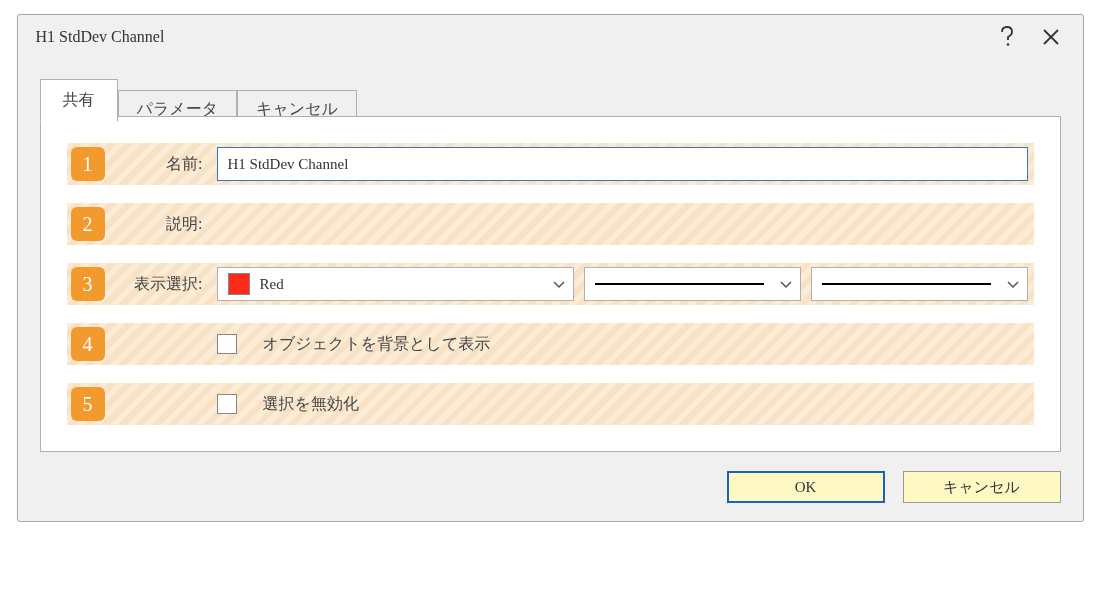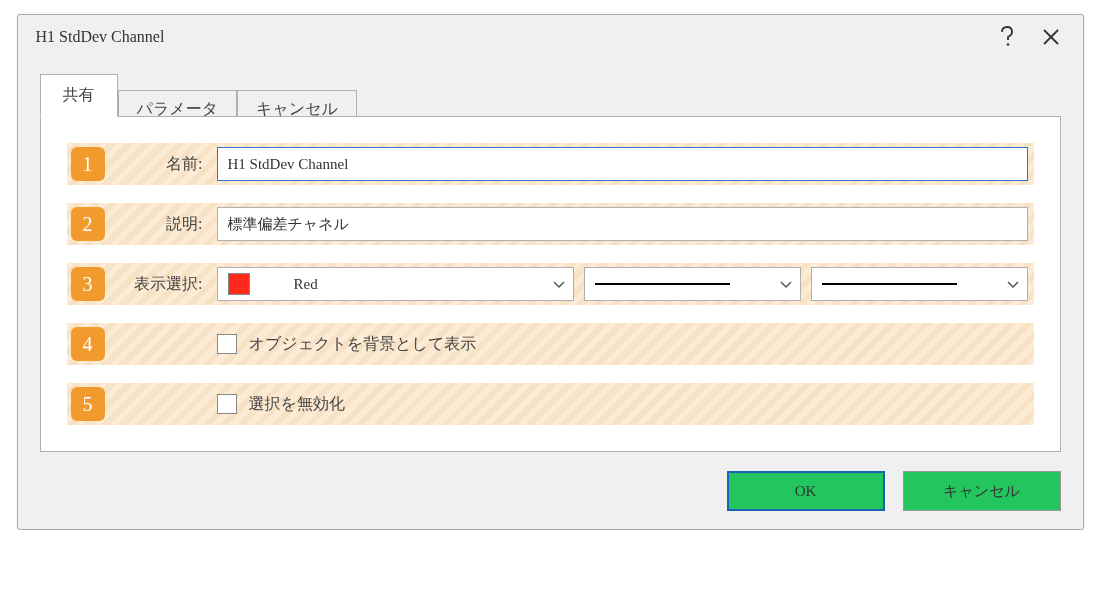--- a/index.html
+++ b/index.html
@@ -35,21 +35,21 @@
     width: 44px;
     height: 44px;
     display: flex;
     align-items: center;
     justify-content: center;
     cursor: default;
   }
   .titlebar .tbtn svg { display: block; }
   .tabstrip {
     display: flex;
-    align-items: flex-end;
+    align-items: flex-start;
     padding: 20px 0 0 22px;
     height: 58px;
     position: relative;
   }
   .tab {
     border: 1px solid #b0b0b0;
     border-bottom: none;
     background: #f0f0f0;
     padding: 8px 18px 8px 18px;
     font-size: 16px;
@@ -133,21 +133,20 @@
   }
   .combo {
     height: 34px;
     border: 1px solid #b0b0b0;
     background: #fff;
     display: flex;
     align-items: center;
     padding: 0 8px 0 10px;
     cursor: default;
     position: relative;
-    gap: 34px;
   }
   .combo .chev {
     margin-left: auto;
     padding-left: 8px;
   }
   .colorswatch {
     width: 22px;
     height: 22px;
     background: #ff2a1a;
     border: 1px solid #888;
@@ -156,42 +155,42 @@
   }
   .linepreview {
     flex: 1;
     height: 0;
     border-top: 2px solid #000;
     margin-right: 8px;
   }
   .chk {
     display: flex;
     align-items: center;
-    gap: 12px;
+    gap: 26px;
     font-size: 16px;
     color: #444;
   }
   .chkbox {
     width: 20px;
     height: 20px;
     border: 1px solid #888;
     background: #fff;
     flex-shrink: 0;
   }
   .buttonbar {
     display: flex;
     justify-content: flex-end;
     gap: 18px;
     padding: 18px 22px 18px 0;
   }
   .btn {
     min-width: 158px;
-    height: 40px;
+    height: 32px;
     border: 1px solid #999;
-    background: #22c55e;
+    background: #fef9c3;
     font-size: 15px;
     color: #333;
     display: flex;
     align-items: center;
     justify-content: center;
     cursor: default;
   }
   .btn.primary {
     border: 2px solid #1a62b3;
   }
@@ -229,23 +228,20 @@
       <div class="rownum">1</div>
       <div class="rowlabel">名前:</div>
       <div class="rowcontent">
         <input class="textinput focused" type="text" value="H1 StdDev Channel" style="">
       </div>
     </div>
 
     <div class="row">
       <div class="rownum">2</div>
       <div class="rowlabel">説明:</div>
-      <div class="rowcontent">
-        <input class="textinput" type="text" value="標準偏差チャネル" style="">
-      </div>
     </div>
 
     <div class="row">
       <div class="rownum">3</div>
       <div class="rowlabel">表示選択:</div>
       <div class="rowcontent">
         <div class="combo" style="flex:1.2">
           <div class="colorswatch"></div>
           <span>Red</span>
           <span class="chev">

